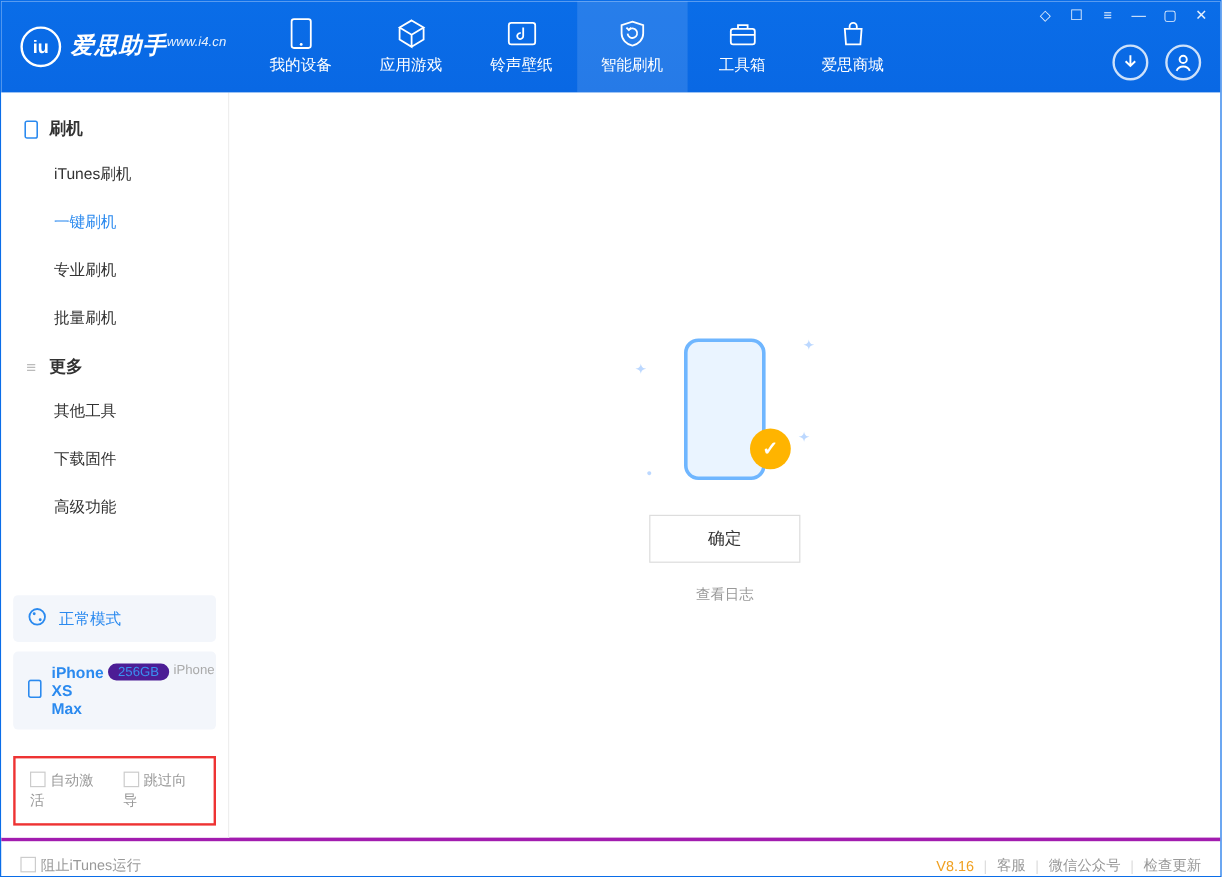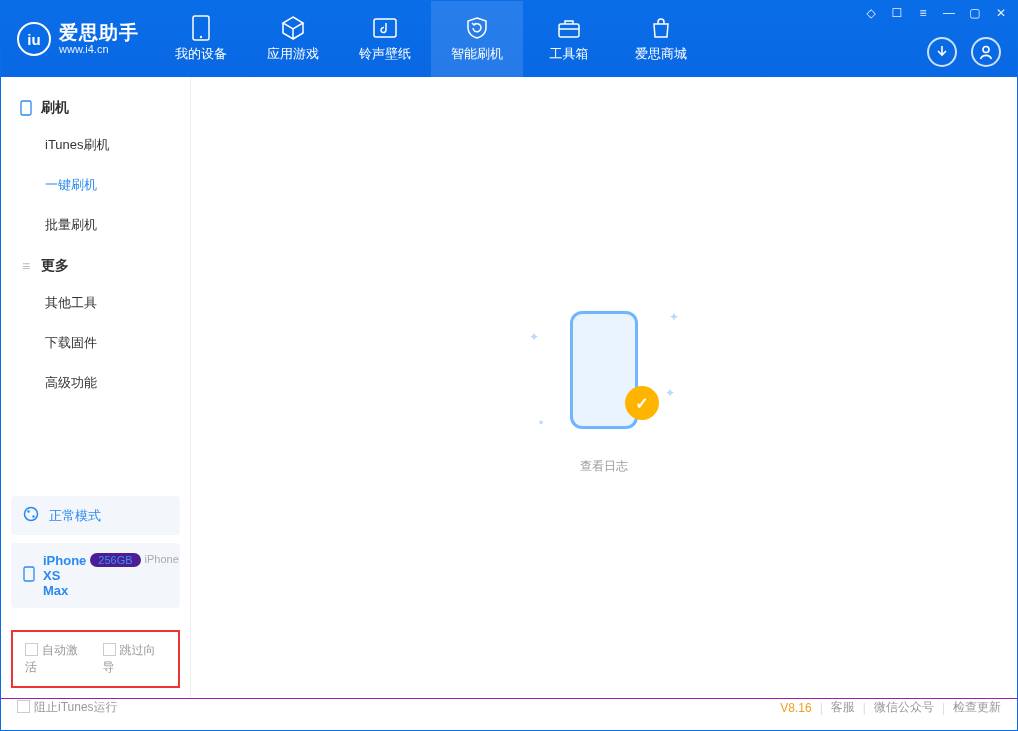--- a/index.html
+++ b/index.html
@@ -1,21 +1,21 @@
 <!DOCTYPE html>
 <html><head>
 <meta charset="utf-8">
 <style>
 * { margin: 0; padding: 0; box-sizing: border-box; font-family: "Microsoft YaHei", Arial, sans-serif; }
 body { background: #fff; width: 1018px; height: 731px; overflow: hidden; border: 1px solid #0a6de8; }
 
 .header { height: 76px; background: linear-gradient(to bottom, #0a6de8, #0968e4); display: flex; align-items: stretch; color: #fff; position: relative; }
 .logo-block { display: flex; align-items: center; padding: 0 16px; gap: 8px; }
 .logo-icon { width: 34px; height: 34px; border: 2px solid #fff; border-radius: 50%; display: flex; align-items: center; justify-content: center; font-weight: bold; font-size: 15px; }
-.logo-text { display: flex; flex-direction: column; line-height: 1.1; }
+.logo-text { display: flex; line-height: 1.1; font-style: italic; }
 .logo-text .cn { font-size: 19px; font-weight: bold; letter-spacing: 1px; }
 .logo-text .url { font-size: 11px; opacity: 0.9; }
 
 .nav { display: flex; align-items: stretch; }
 .nav-item { width: 92px; display: flex; flex-direction: column; align-items: center; justify-content: center; gap: 4px; cursor: pointer; font-size: 13px; }
 .nav-item.active { background: rgba(255,255,255,0.12); }
 .nav-item .nav-icon { width: 26px; height: 26px; display: flex; align-items: center; justify-content: center; }
 
 .win-controls { position: absolute; top: 4px; right: 8px; display: flex; gap: 10px; align-items: center; }
 .win-controls .wc { width: 16px; height: 16px; display: flex; align-items: center; justify-content: center; cursor: pointer; opacity: 0.9; font-size: 12px; }
@@ -45,21 +45,21 @@
 .illus { position: relative; width: 170px; height: 140px; display: flex; align-items: center; justify-content: center; }
 .phone { width: 68px; height: 118px; border: 3px solid #6fb6ff; border-radius: 12px; background: #eaf4ff; position: relative; }
 .check-badge { position: absolute; right: 30px; bottom: 20px; width: 34px; height: 34px; border-radius: 50%; background: #ffb400; display: flex; align-items: center; justify-content: center; color: #fff; font-weight: bold; }
 .spark { position: absolute; color: #bcd8ff; font-size: 12px; }
 .s1 { left: 10px; top: 30px; } .s2 { right: 10px; top: 10px; } .s3 { left: 20px; bottom: 10px; } .s4 { right: 14px; bottom: 40px; }
 
 .success-text { font-size: 19px; color: #333; letter-spacing: 1px; }
 .ok-btn { border: 1px solid #ddd; background: #fff; padding: 10px 48px; font-size: 14px; cursor: pointer; color: #333; }
 .log-link { color: #999; font-size: 12px; cursor: pointer; }
 
-.statusbar { height: 32px; border-top: 1px solid #a21caf; display: flex; align-items: flex-start; padding: 0 16px; font-size: 12px; color: #999; }
+.statusbar { height: 32px; border-top: 3px solid #a21caf; display: flex; align-items: flex-end; padding: 0 16px; font-size: 12px; color: #999; }
 .statusbar .left { display: flex; align-items: center; gap: 6px; }
 .statusbar .right { margin-left: auto; display: flex; align-items: center; gap: 8px; }
 .sep { color: #ddd; }
 .sb-link { cursor: pointer; }
 </style>
 </head>
 <body>
 
 <div class="header">
   <div class="logo-block">
@@ -154,20 +154,21 @@
       <div class="sb-group-hdr">
         <span class="gicon">
             <svg width="12" height="16" viewBox="0 0 12 16">
               <rect x="1" y="1" width="10" height="14" rx="1.5" fill="none" stroke="#2b8aef" stroke-width="1.3"></rect>
             </svg>
           </span>
         <span>刷机</span>
       </div>
       <div class="sb-item">iTunes刷机</div>
       <div class="sb-item active">一键刷机</div>
+      <div class="sb-item">专业刷机</div>
       <div class="sb-item">批量刷机</div>
 
       <div class="sb-group-hdr">
         <span class="gicon" style="color:#bbb">≡</span>
         <span>更多</span>
       </div>
       <div class="sb-item">其他工具</div>
       <div class="sb-item">下载固件</div>
       <div class="sb-item">高级功能</div>
     </div>
@@ -200,20 +201,21 @@
 
   <div class="main">
     <div class="illus">
       <span class="spark s1">✦</span>
       <span class="spark s2">✦</span>
       <span class="spark s3">•</span>
       <span class="spark s4">✦</span>
       <div class="phone"></div>
       <div class="check-badge">✓</div>
     </div>
+    <button class="ok-btn">确定</button>
     <a class="log-link">查看日志</a>
   </div>
 </div>
 
 <div class="statusbar">
   <div class="left">
     <label><span class="chk"></span><span>阻止iTunes运行</span></label>
   </div>
   <div class="right">
     <span style="color:#f0a020">V8.16</span>

